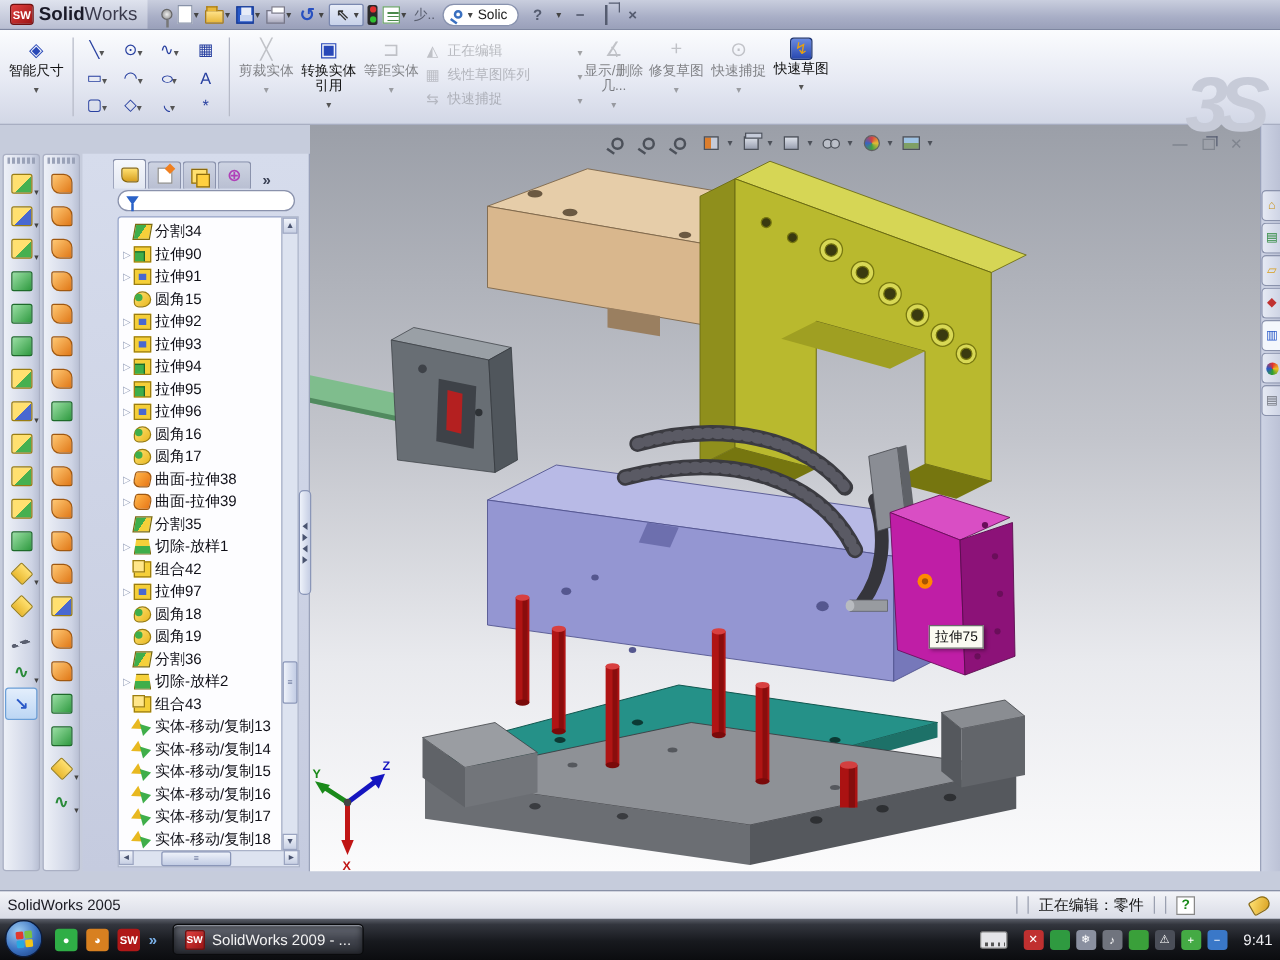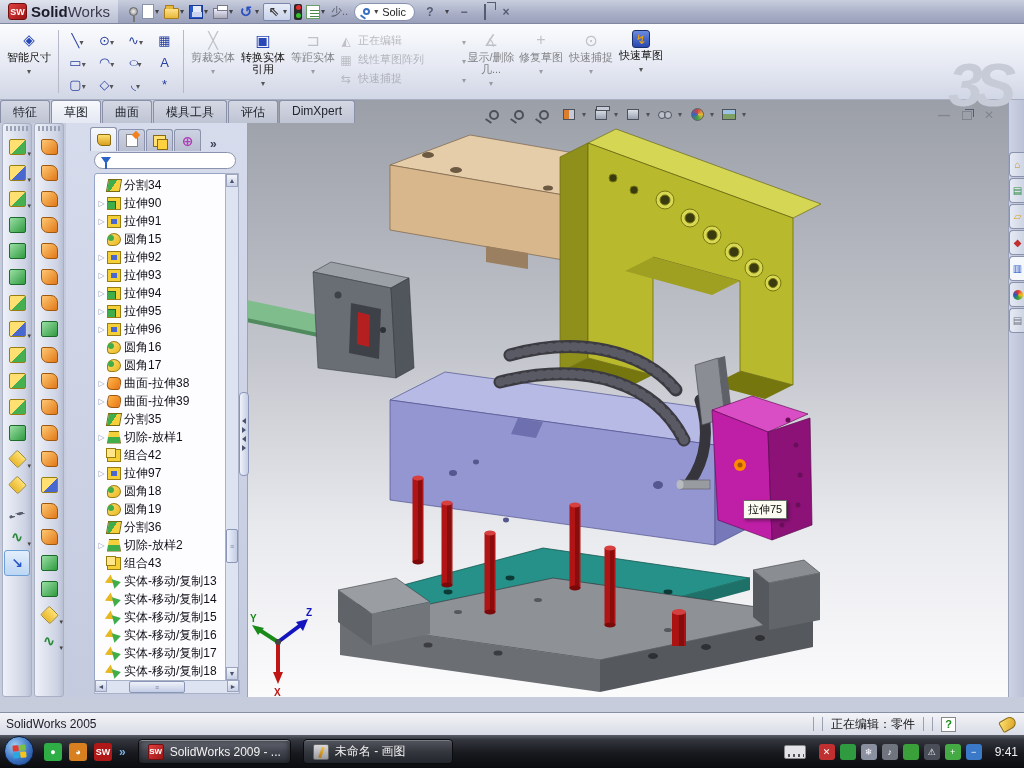--- a/index.html
+++ b/index.html
@@ -599,28 +599,20 @@
         <span class="hd">▾</span>
       </div>
     <div class="doc-ctrl">
       <span>—</span>
       <span class="restore-ic" style="border-color:#80858f"></span>
       <span>✕</span>
     </div>
     <div class="tooltip">拉伸75</div>
   </div>
 
-  <div class="tabrow" id="tabrow">
-      <span class="ctab">特征</span>
-      <span class="ctab active">草图</span>
-      <span class="ctab">曲面</span>
-      <span class="ctab">模具工具</span>
-      <span class="ctab">评估</span>
-      <span class="ctab">DimXpert</span>
-    </div>
 
   <div class="leftbars" id="leftbars">
       <div class="lcol">
         <div class="lhandle"></div>
         <div class="ltool">
           <span class="lt-ic s-yg"></span>
           <span class="lt-dd">▾</span>
         </div>
         <div class="ltool">
           <span class="lt-ic s-yb"></span>
@@ -978,24 +970,20 @@
         <span class="ql-ic" style="background: rgb(47, 174, 70);">●</span>
         <span class="ql-ic" style="background: rgb(216, 128, 32);">◕</span>
         <span class="ql-ic" style="background: rgb(176, 24, 24);">SW</span>
         <span class="ql-more">»</span>
       </div>
     <div id="task-buttons" style="display:flex;align-items:center;">
         <div class="tk-btn active">
           <span class="tk-ic tk-sw">SW</span>
           <span>SolidWorks 2009 - ...</span>
         </div>
-        <div class="tk-btn">
-          <span class="tk-ic tk-paint"></span>
-          <span>未命名 - 画图</span>
-        </div>
       </div>
     <div class="tray">
       <span class="kbd"></span>
       <span id="tray-icons" style="display:flex;gap:5px;">
           <span class="tray-ic" style="background: rgb(192, 48, 48);">✕</span>
           <span class="tray-ic" style="background: rgb(47, 154, 64);"></span>
           <span class="tray-ic" style="background: rgb(138, 144, 160);">❄</span>
           <span class="tray-ic" style="background: rgb(112, 116, 126);">♪</span>
           <span class="tray-ic" style="background: rgb(58, 160, 58);"></span>
           <span class="tray-ic" style="background: rgb(74, 78, 88);">⚠</span>

